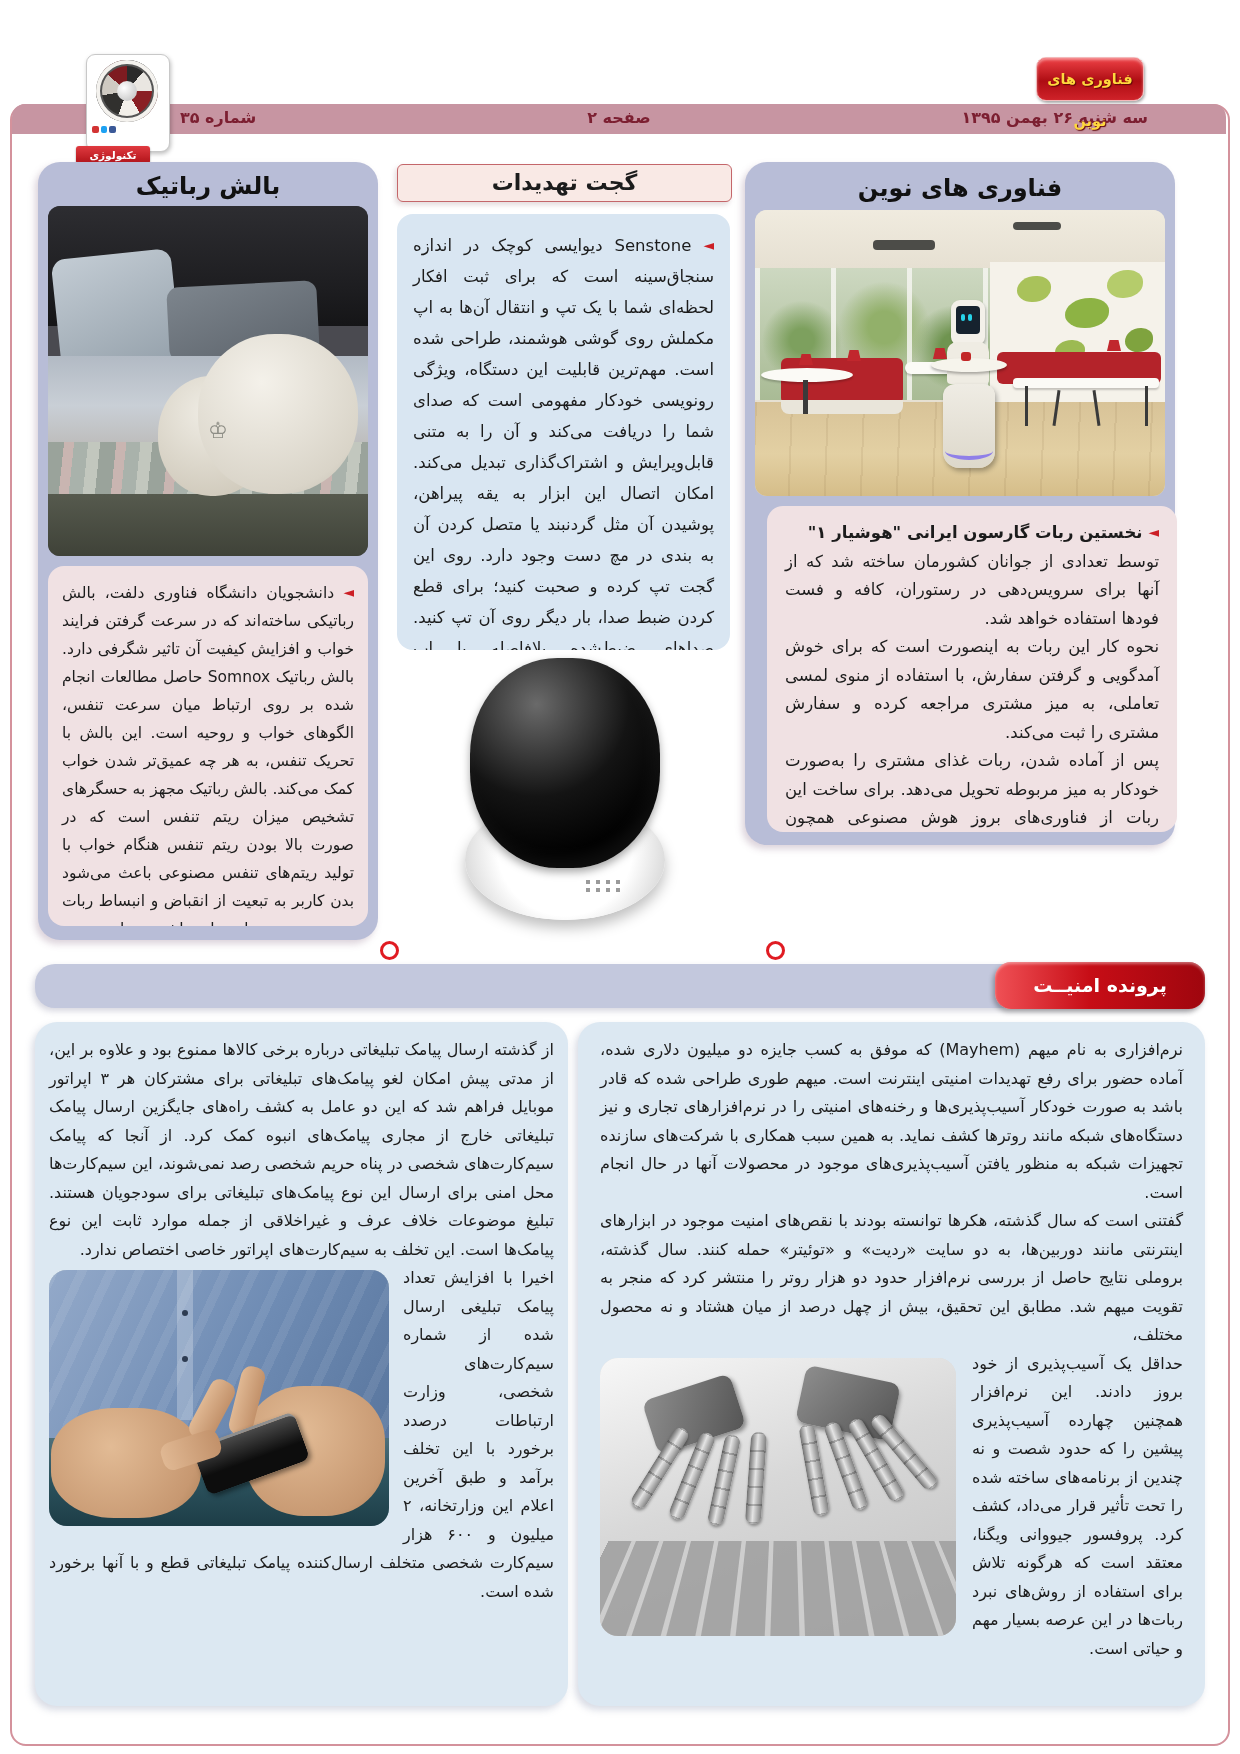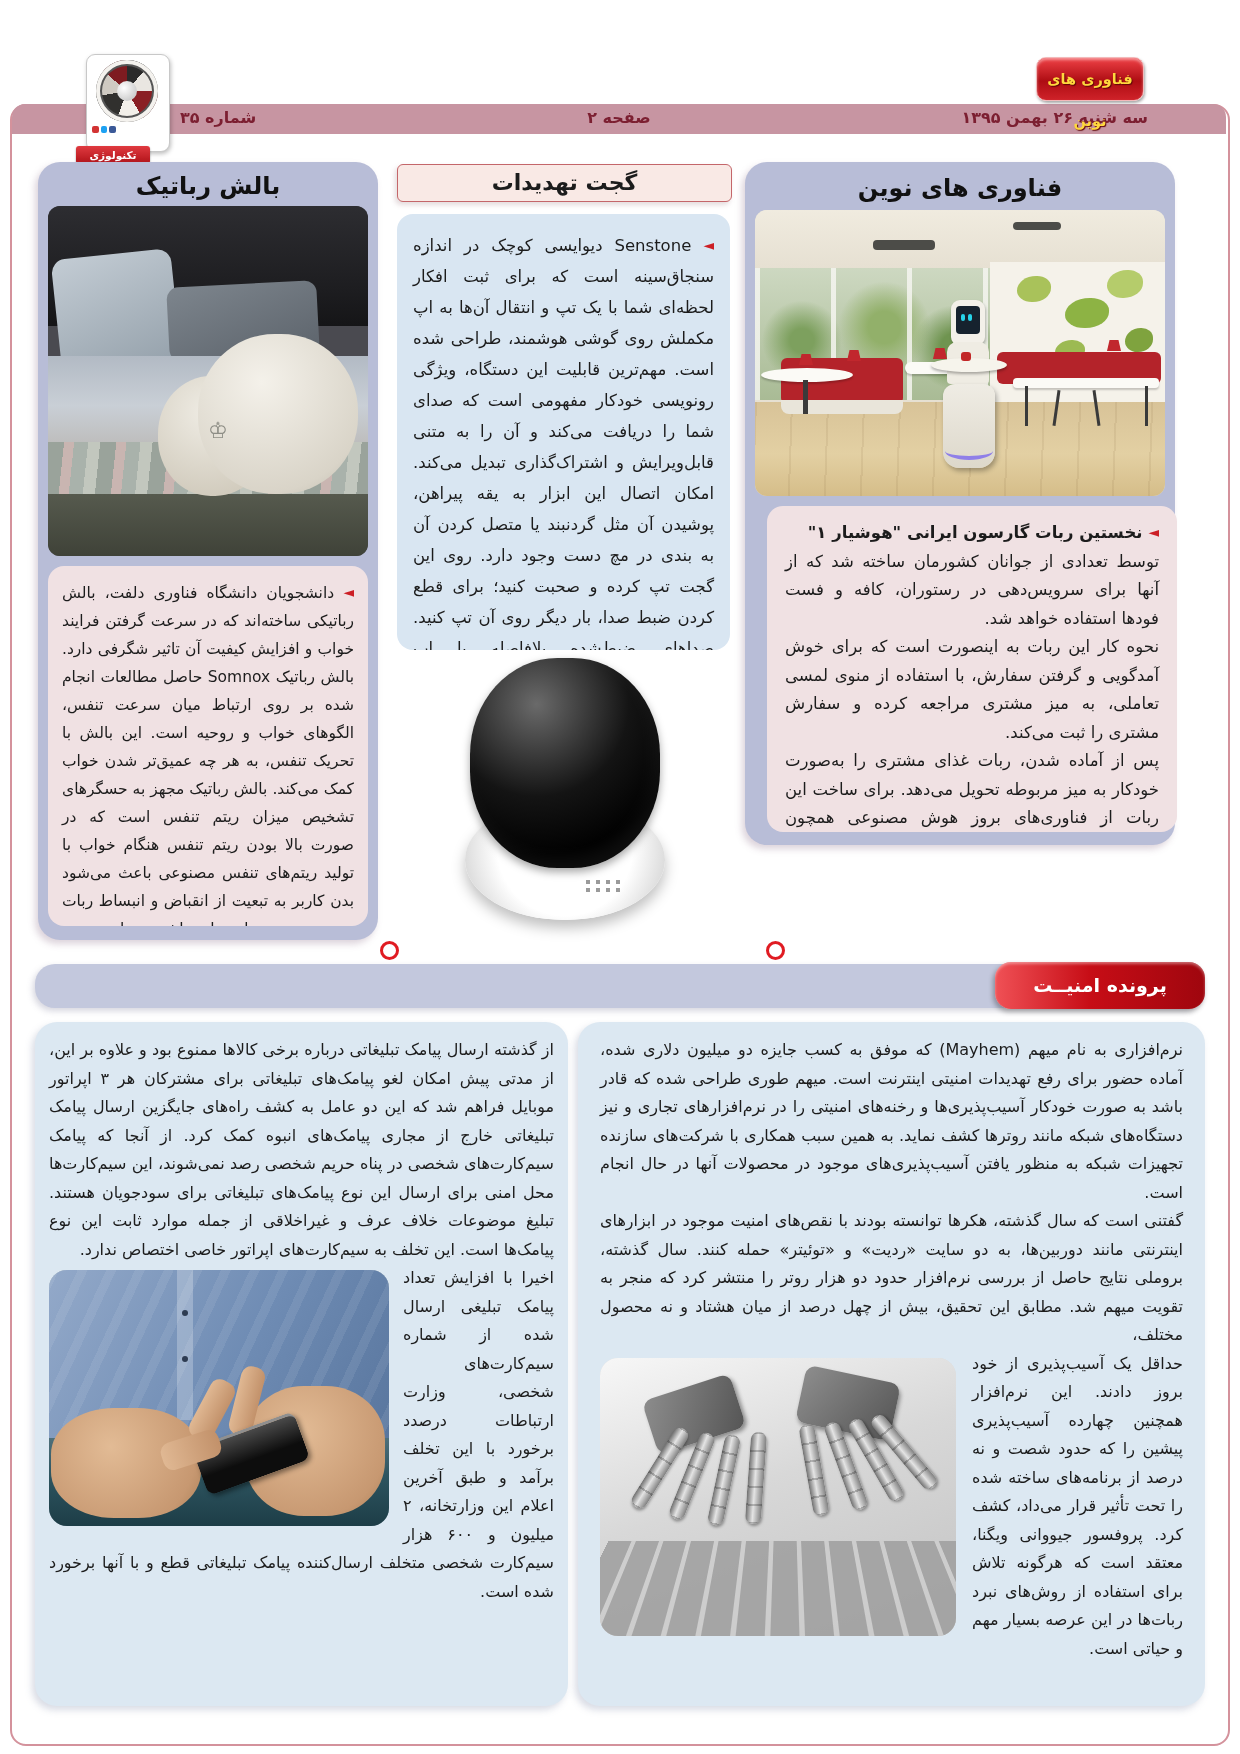--- a/index.html
+++ b/index.html
@@ -254,21 +254,21 @@
       <div class="abs palm" style="left:200px;top:16px;width:96px;height:58px;transform:rotate(12deg)"></div>
       <div class="abs fg" style="left:52px;top:64px;transform:rotate(32deg)"></div>
       <div class="abs fg" style="left:84px;top:72px;transform:rotate(22deg)"></div>
       <div class="abs fg" style="left:116px;top:76px;transform:rotate(12deg)"></div>
       <div class="abs fg" style="left:148px;top:74px;transform:rotate(4deg)"></div>
       <div class="abs fg" style="left:206px;top:66px;transform:rotate(-10deg)"></div>
       <div class="abs fg" style="left:238px;top:62px;transform:rotate(-20deg)"></div>
       <div class="abs fg" style="left:268px;top:56px;transform:rotate(-30deg)"></div>
       <div class="abs fg" style="left:296px;top:48px;transform:rotate(-40deg)"></div>
     </div>
-    <span>حداقل یک آسیب‌پذیری از خود بروز دادند. این نرم‌افزار همچنین چهارده آسیب‌پذیری پیشین را که حدود شصت و نه درصد از برنامه‌های ساخته شده را تحت تأثیر قرار می‌داد، کشف کرد. پروفسور جیووانی ویگنا، معتقد است که هرگونه تلاش برای استفاده از روش‌های نبرد ربات‌ها در این عرصه بسیار مهم و حیاتی است.</span>
+    <span>حداقل یک آسیب‌پذیری از خود بروز دادند. این نرم‌افزار همچنین چهارده آسیب‌پذیری پیشین را که حدود شصت و نه چندین از برنامه‌های ساخته شده را تحت تأثیر قرار می‌داد، کشف کرد. پروفسور جیووانی ویگنا، معتقد است که هرگونه تلاش برای استفاده از روش‌های نبرد ربات‌ها در این عرصه بسیار مهم و حیاتی است.</span>
   </div>
 </div>
 
 <div class="abs art art-left">
   <div class="body jtext">
     <span class="para">از گذشته ارسال پیامک تبلیغاتی درباره برخی کالاها ممنوع بود و علاوه بر این، از مدتی پیش امکان لغو پیامک‌های تبلیغاتی برای مشترکان هر ۳ اپراتور موبایل فراهم شد که این دو عامل به کشف راه‌های جایگزین ارسال پیامک تبلیغاتی خارج از مجاری پیامک‌های انبوه کمک کرد. از آنجا که پیامک سیم‌کارت‌های شخصی در پناه حریم شخصی رصد نمی‌شوند، این سیم‌کارت‌ها محل امنی برای ارسال این نوع پیامک‌های تبلیغاتی برای سودجویان هستند. تبلیغ موضوعات خلاف عرف و غیراخلاقی از جمله موارد ثابت این نوع پیامک‌ها است. این تخلف به سیم‌کارت‌های اپراتور خاصی اختصاص ندارد.</span>
     <div class="float-img img-phone">
       <div class="abs ph-bg"></div>
       <div class="abs ph-shirt"></div>
       <div class="abs ph-placket"></div>

